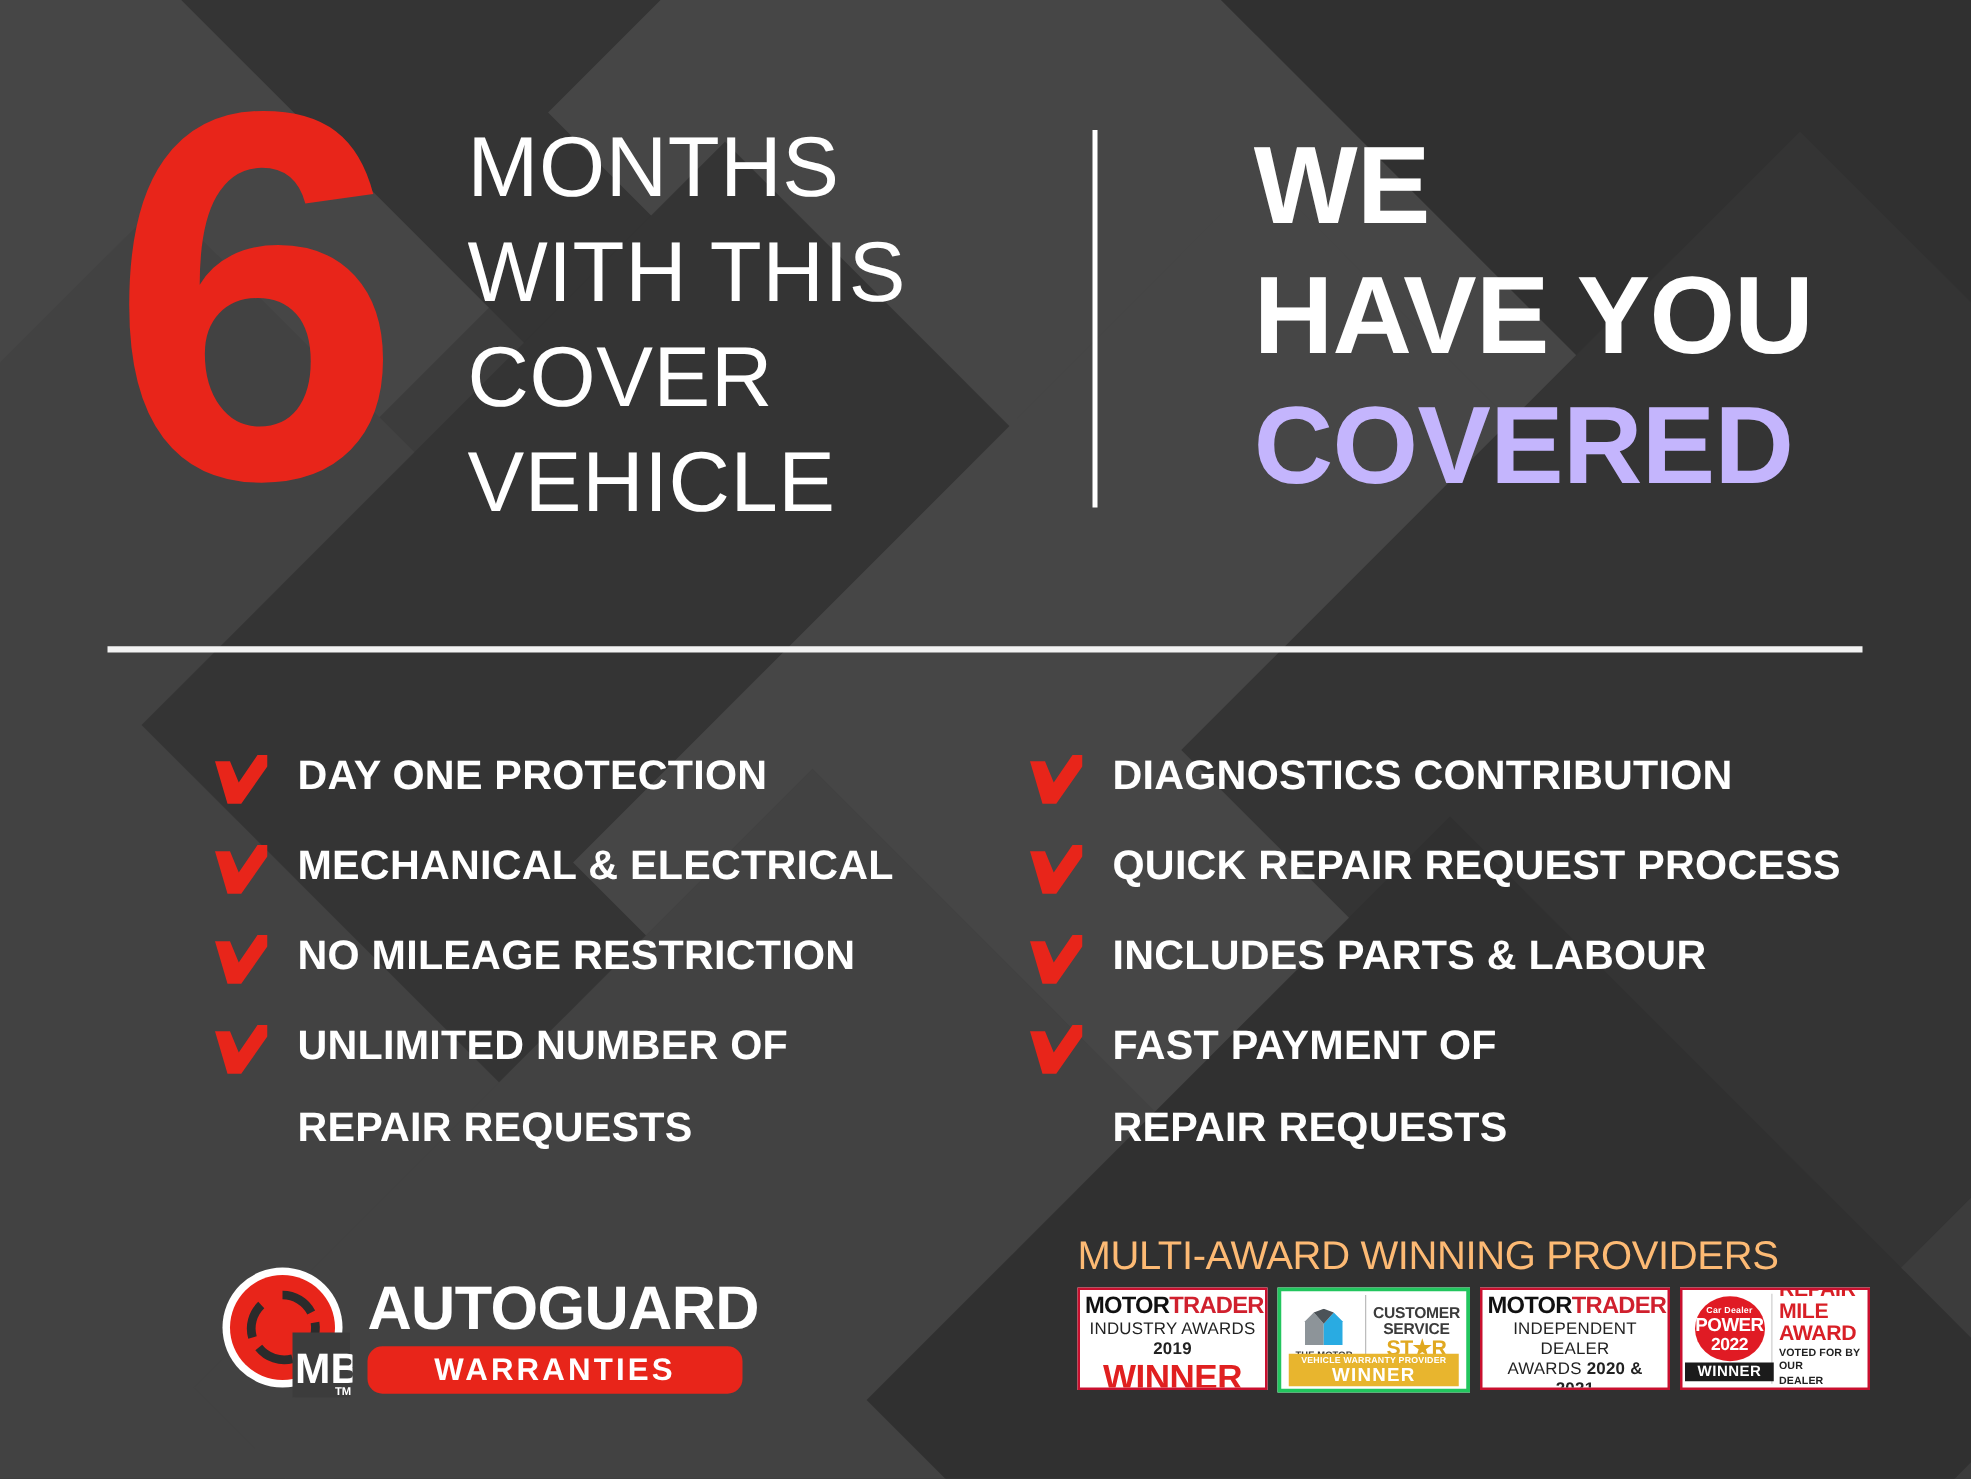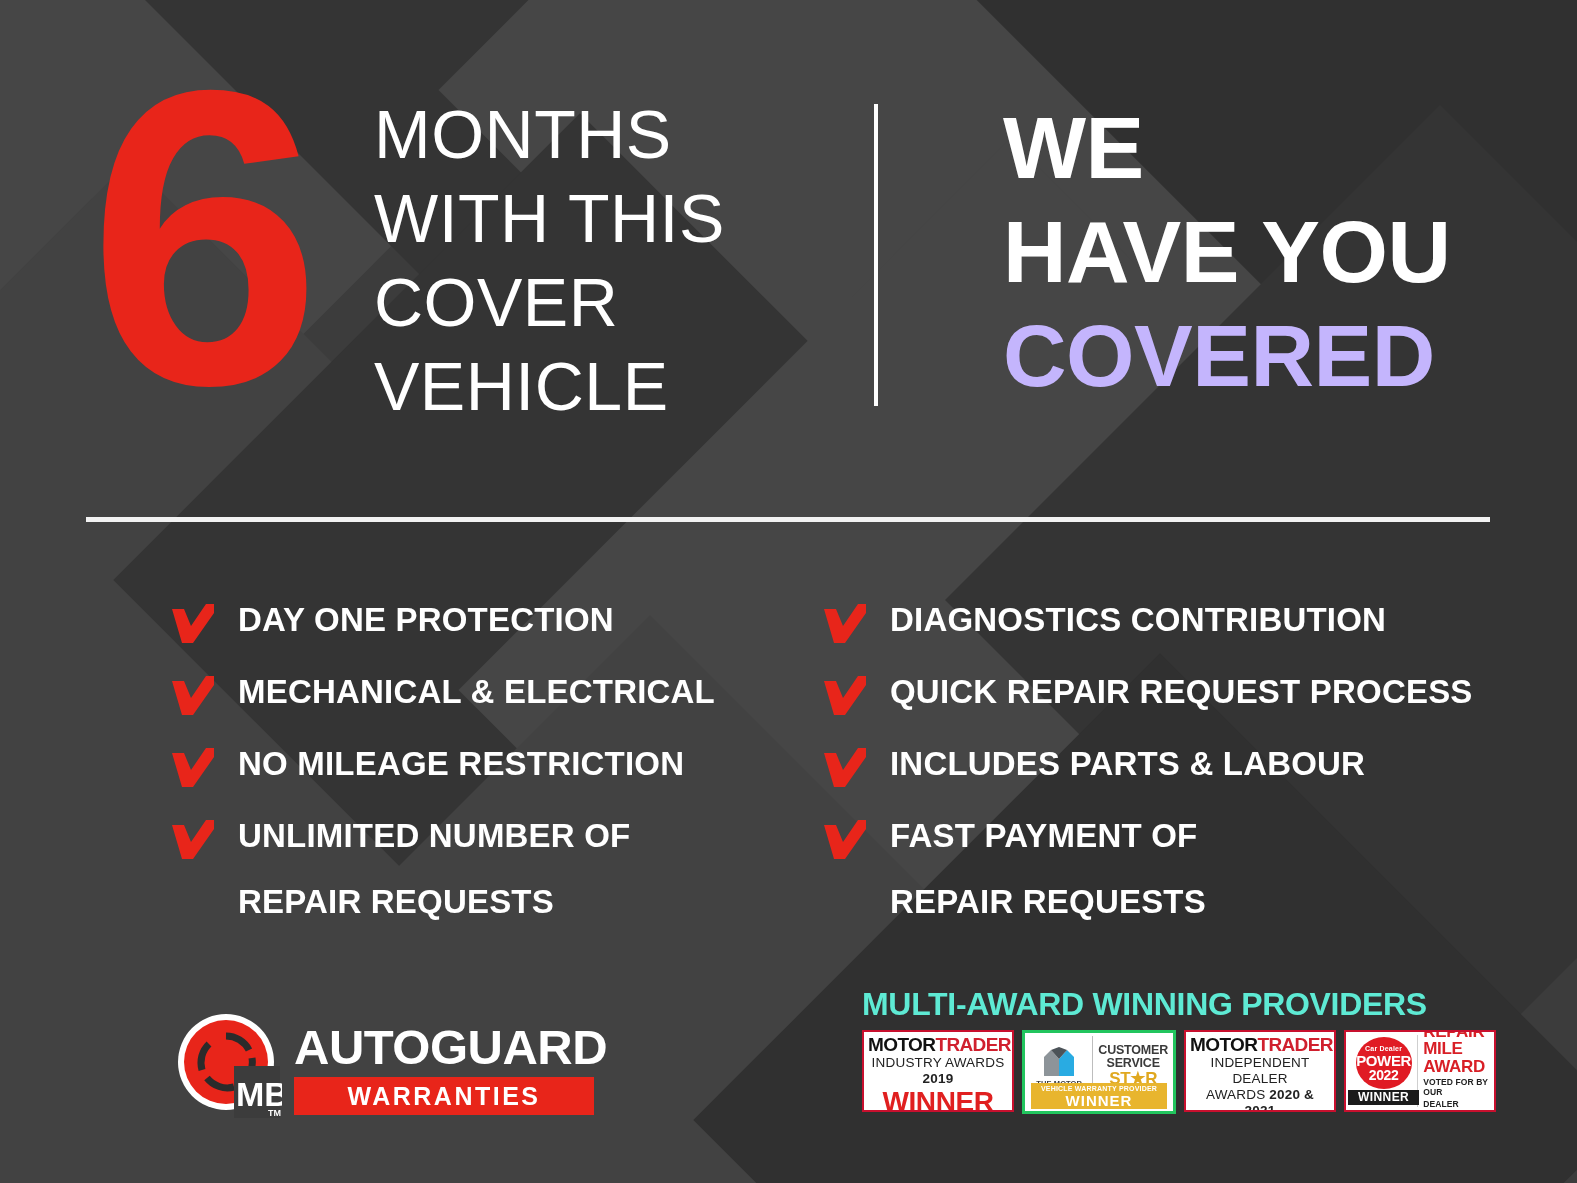--- a/index.html
+++ b/index.html
@@ -80,29 +80,29 @@
 
   
   .logo-block{position:absolute;left:176px;top:1006px;width:420px;height:118px;}
   .mbi-mark{position:absolute;left:0;top:4px;width:106px;height:108px;}
   .ag-words{position:absolute;left:118px;top:16px;width:300px;}
   .ag-name{
     color:#ffffff;font-size:49px;line-height:50px;font-weight:700;
     letter-spacing:-0.5px;
   }
   .ag-bar{
-    margin-top:5px;background:#e8251a;border-radius:0;
+    margin-top:5px;background:#e8251a;border-radius:12px;
     height:38px;line-height:38px;text-align:center;
     color:#ffffff;font-size:25px;font-weight:700;letter-spacing:2.5px;
   }
 
   
   .awards{position:absolute;left:862px;top:986px;width:634px;}
   .awards-title{
-    color:#5eead4;font-size:32px;line-height:36px;font-weight:700;
+    color:#fdba74;font-size:32px;line-height:36px;font-weight:400;
     letter-spacing:-0.3px;white-space:nowrap;
   }
   .badge-row{display:flex;gap:8px;margin-top:8px;align-items:stretch;}
   .badge{
     background:#ffffff;flex:1 1 0;height:78px;position:relative;
     overflow:hidden;border:3px solid #22c55e;
   }
   .badge.b-red{border:2px solid #c8102e;}
   .badge-inner{position:absolute;inset:0;padding:3px 4px;box-sizing:border-box;}
 

